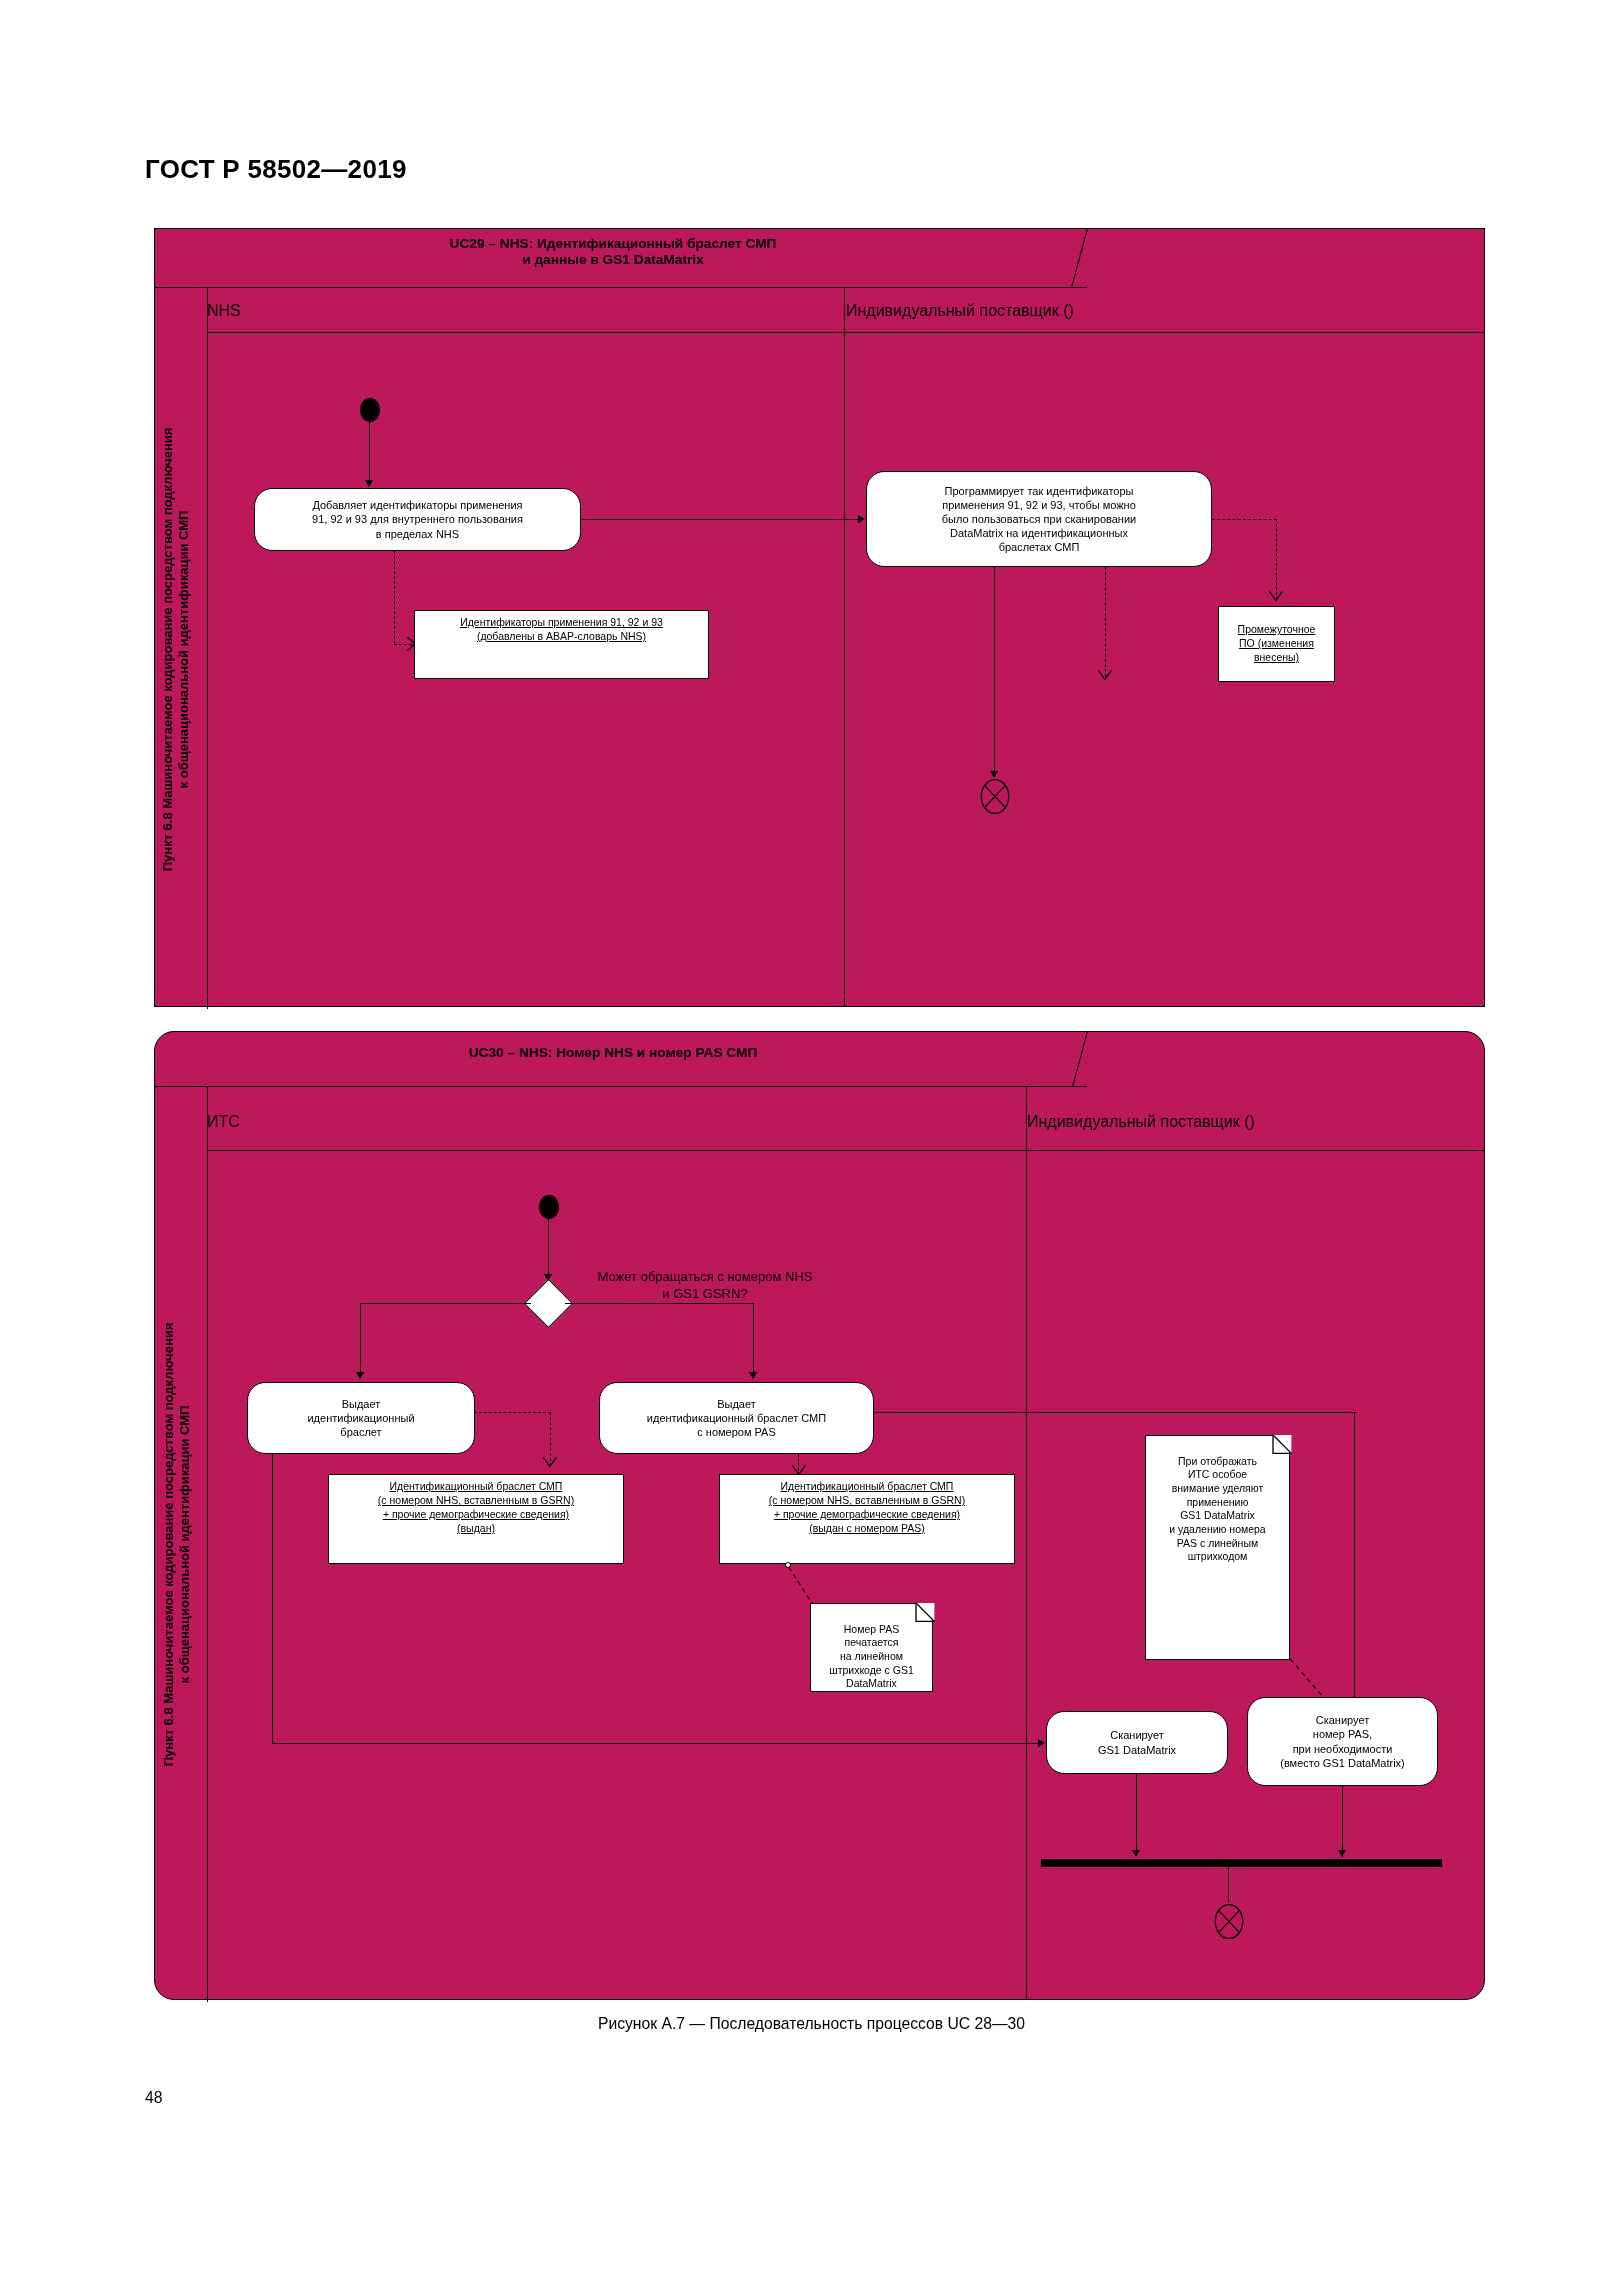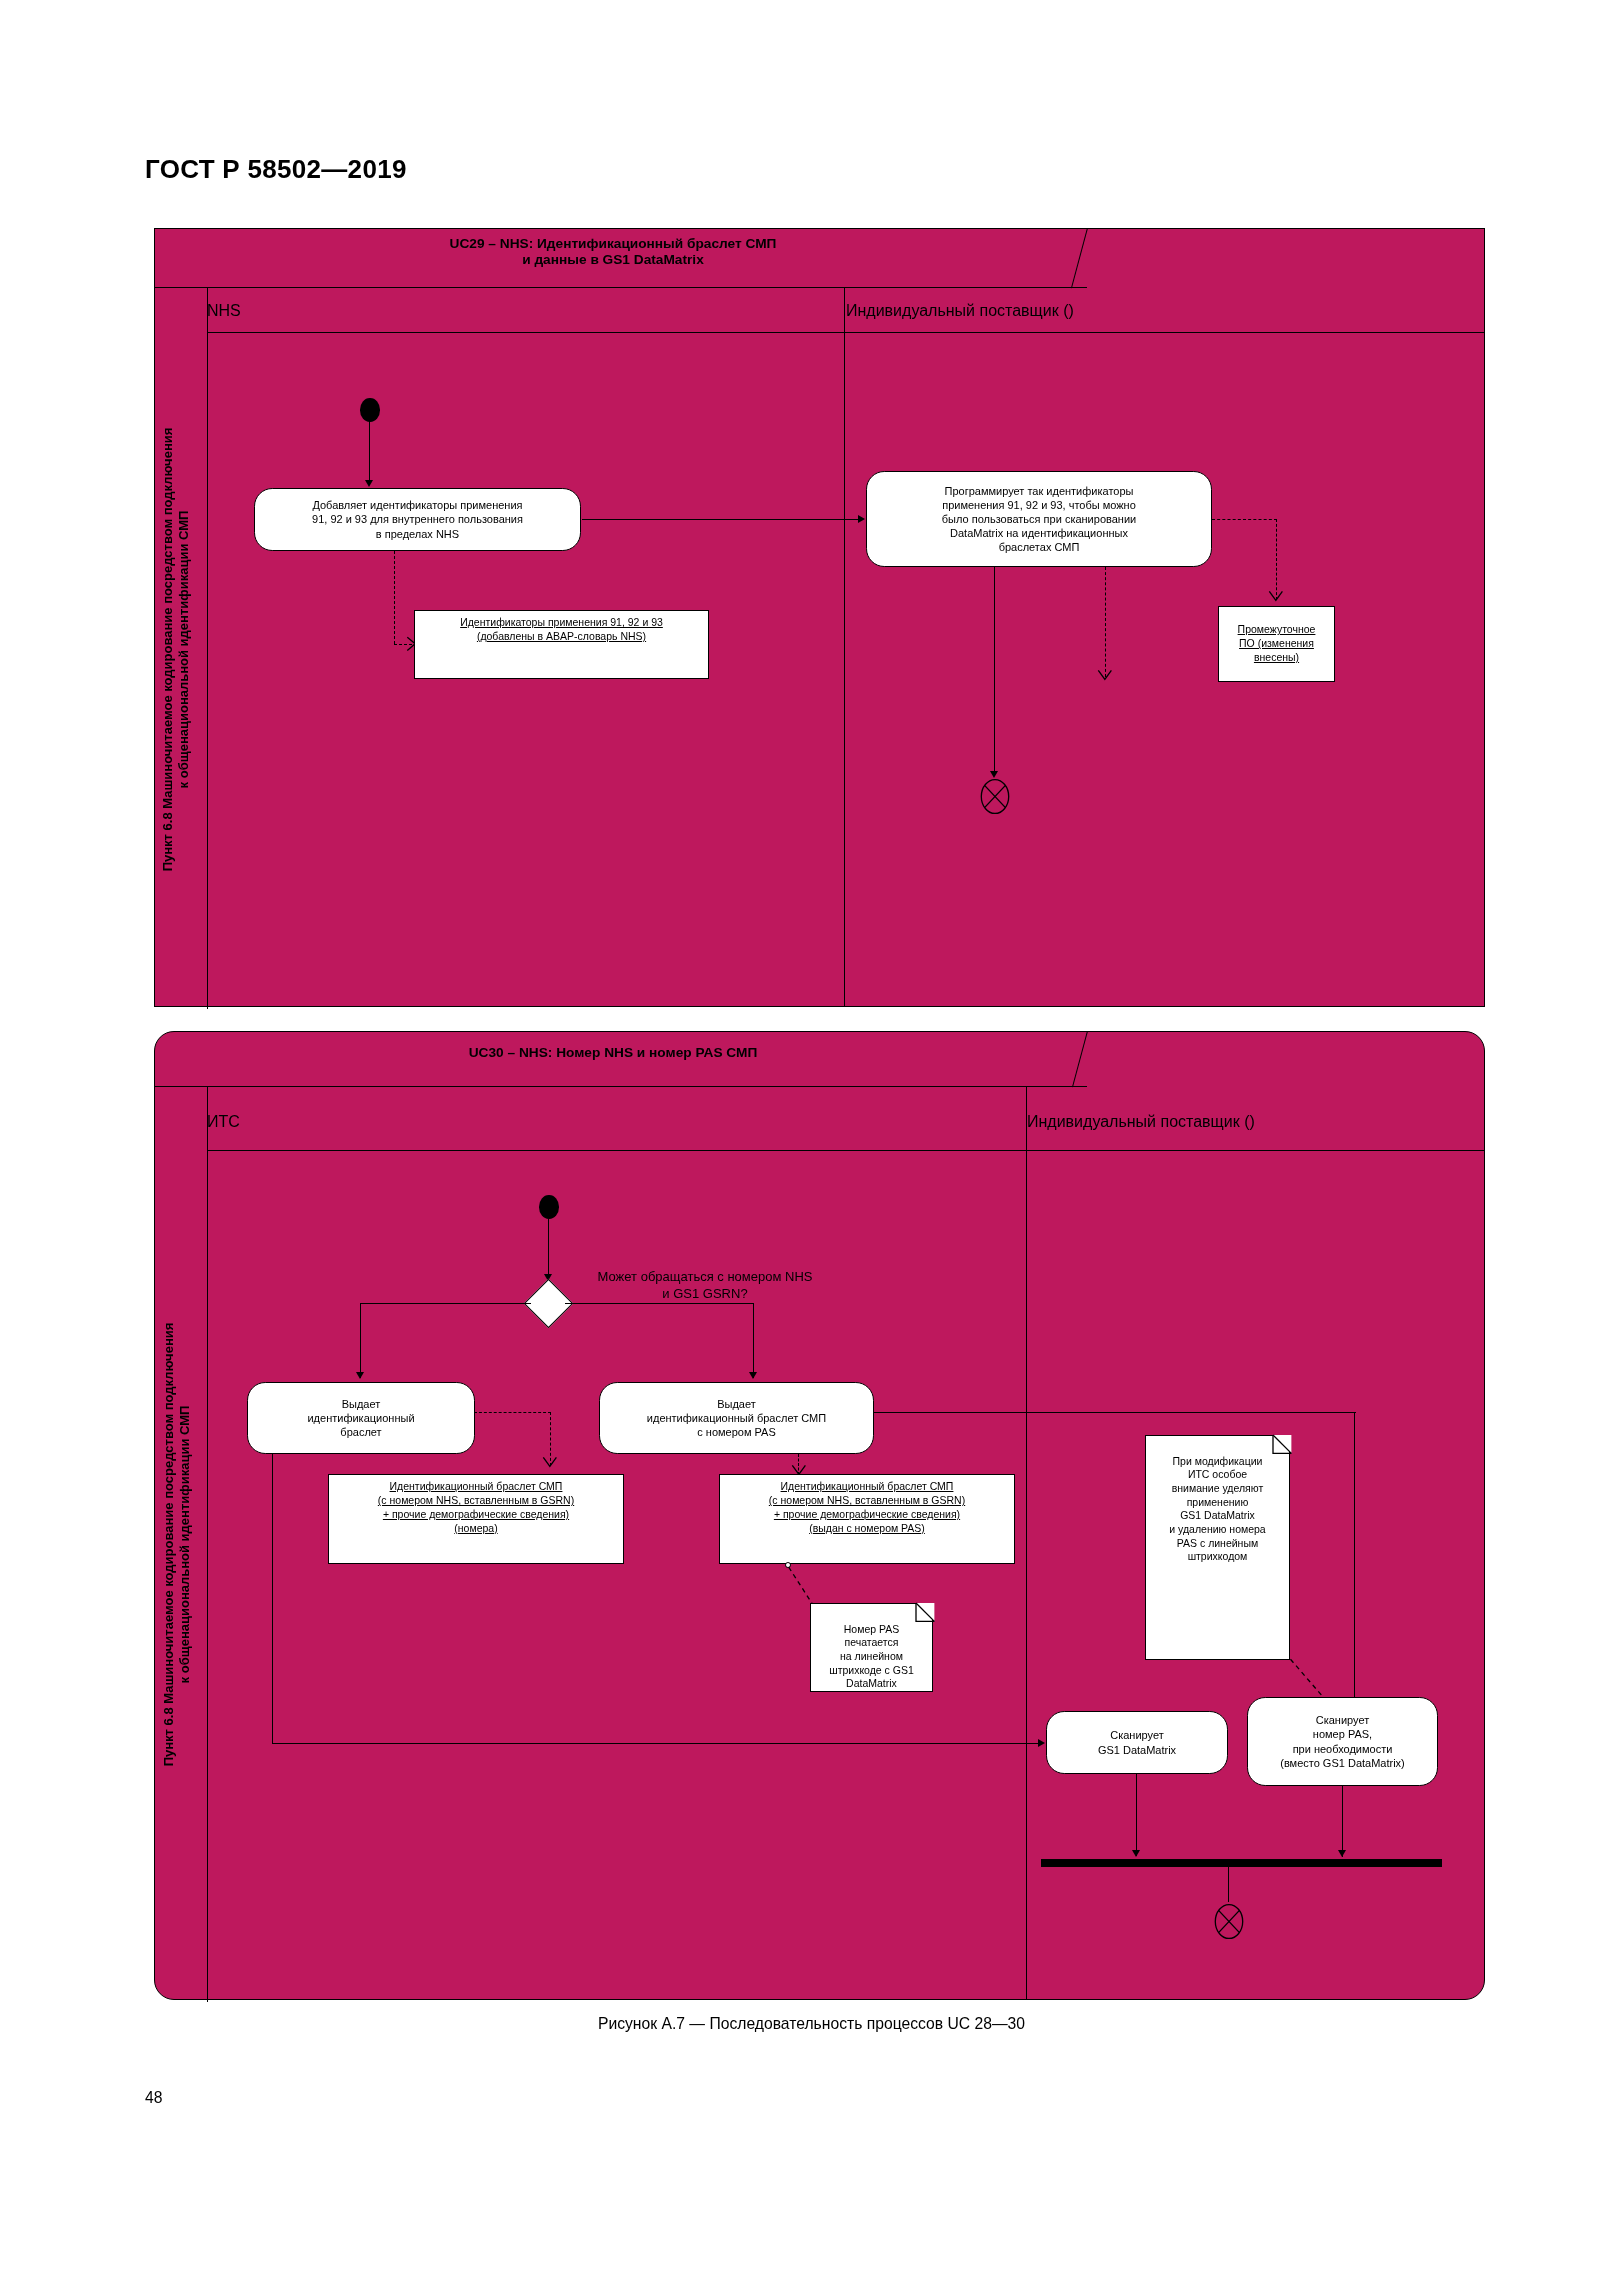--- a/index.html
+++ b/index.html
@@ -310,21 +310,21 @@
 
   <div class="dln-v" style="left:643px; top:422px; height:21px;"></div>
   <svg class="note-svg" style="left:636px; top:432px; width:17px; height:17px;" viewBox="0 0 26 26" width="17" height="17">
     <path d="M2,2 L12,16 L22,2" fill="none" stroke="#000" stroke-width="2"></path>
   </svg>
 
   <div class="objectbox" style="left:173px; top:442px; width:296px; height:90px;">
     <span class="ul">Идентификационный браслет СМП</span>
     <span class="ul">(с номером NHS, вставленным в GSRN)</span>
     <span class="ul">+ прочие демографические сведения)</span>
-    <span class="ul">(номера)</span>
+    <span class="ul">(выдан)</span>
   </div>
 
   <div class="objectbox" style="left:564px; top:442px; width:296px; height:90px;">
     <span class="ul">Идентификационный браслет СМП</span>
     <span class="ul">(с номером NHS, вставленным в GSRN)</span>
     <span class="ul">+ прочие демографические сведения)</span>
     <span class="ul">(выдан с номером PAS)</span>
   </div>
 
   <div class="anchor-circle" style="left:630px; top:530px;"></div>
@@ -339,21 +339,21 @@
 штрихкоде с GS1
 DataMatrix</span>
     <svg class="note-svg" style="left:105px; top:-1.3px; width:21px; height:21px;" viewBox="0 0 32 32" width="21" height="21">
       <polygon points="0,0 28,0 28,28" fill="#fff" stroke="none"></polygon>
       <polyline points="0,0 0,28 28,28" fill="none" stroke="#000" stroke-width="2"></polyline>
       <line x1="0" y1="0" x2="28" y2="28" stroke="#000" stroke-width="2"></line>
     </svg>
   </div>
 
   <div class="note" style="left:990px; top:403px; width:145px; height:225px;">
-    <span>При модификации
+    <span>При отображать
 ИТС особое
 внимание уделяют
 применению
 GS1 DataMatrix
 и удалению номера
 PAS с линейным
 штрихкодом</span>
     <svg class="note-svg" style="left:127px; top:-1.3px; width:21px; height:21px;" viewBox="0 0 32 32" width="21" height="21">
       <polygon points="0,0 28,0 28,28" fill="#fff" stroke="none"></polygon>
       <polyline points="0,0 0,28 28,28" fill="none" stroke="#000" stroke-width="2"></polyline>

